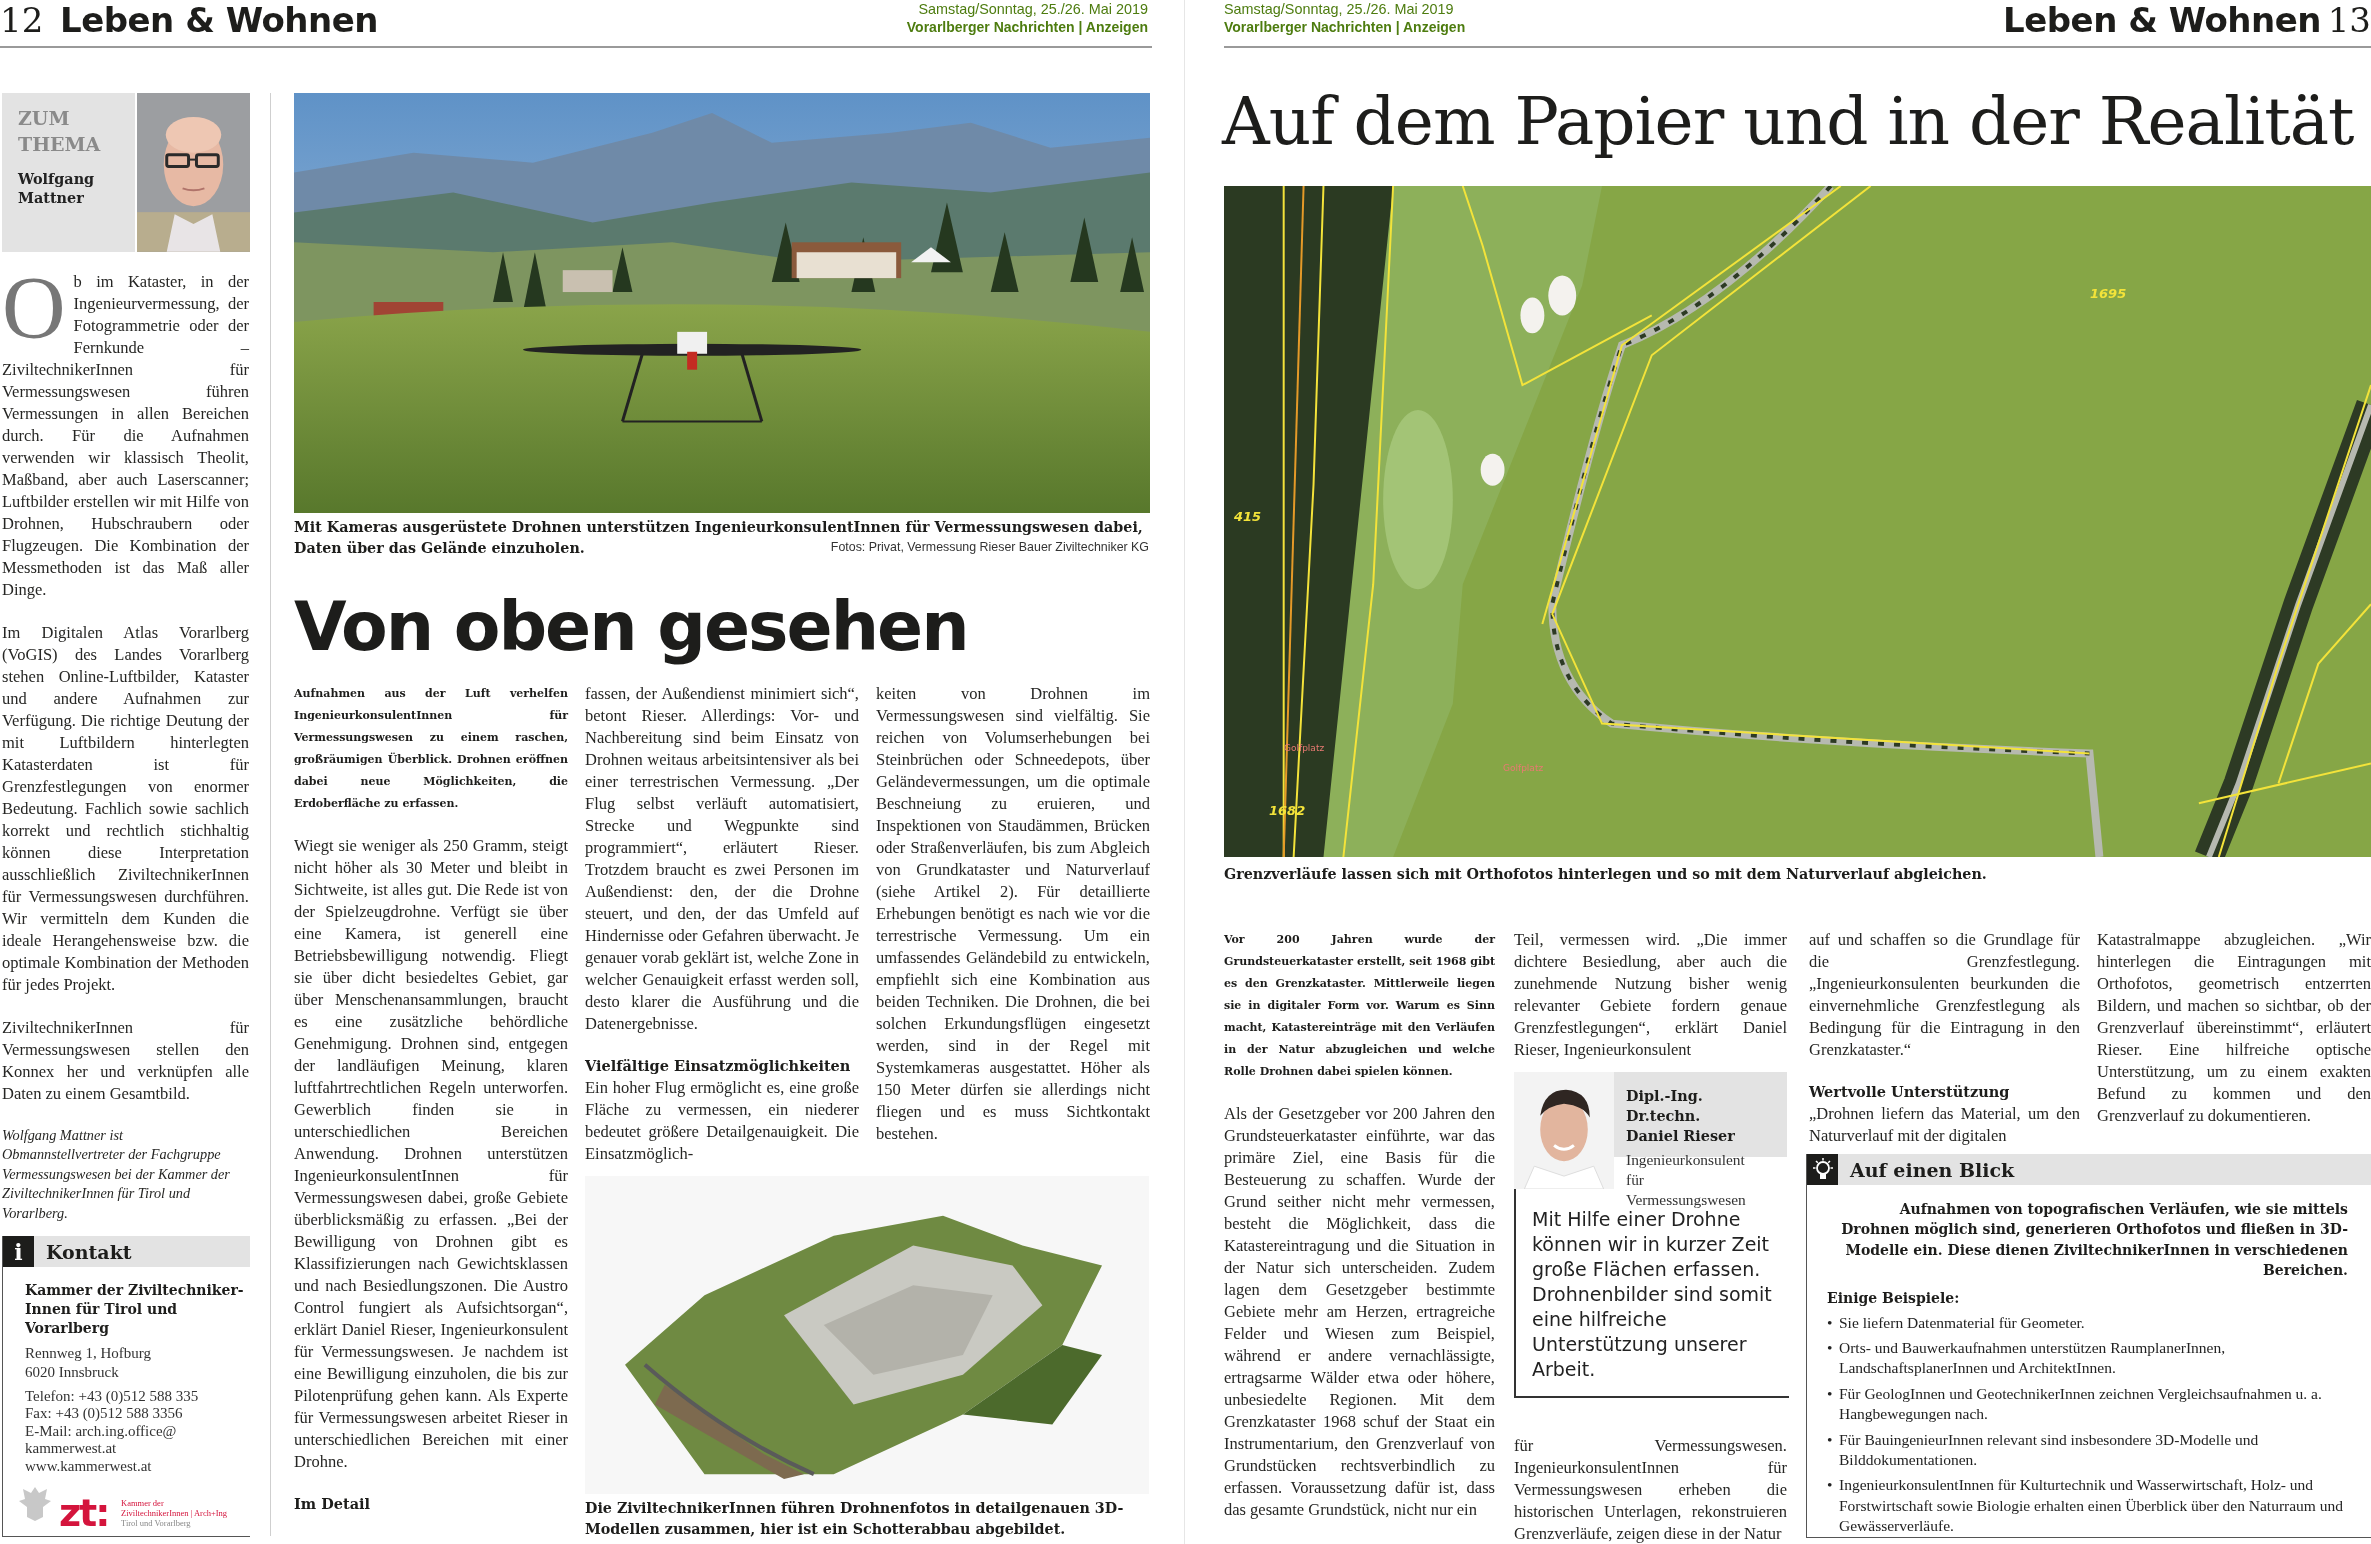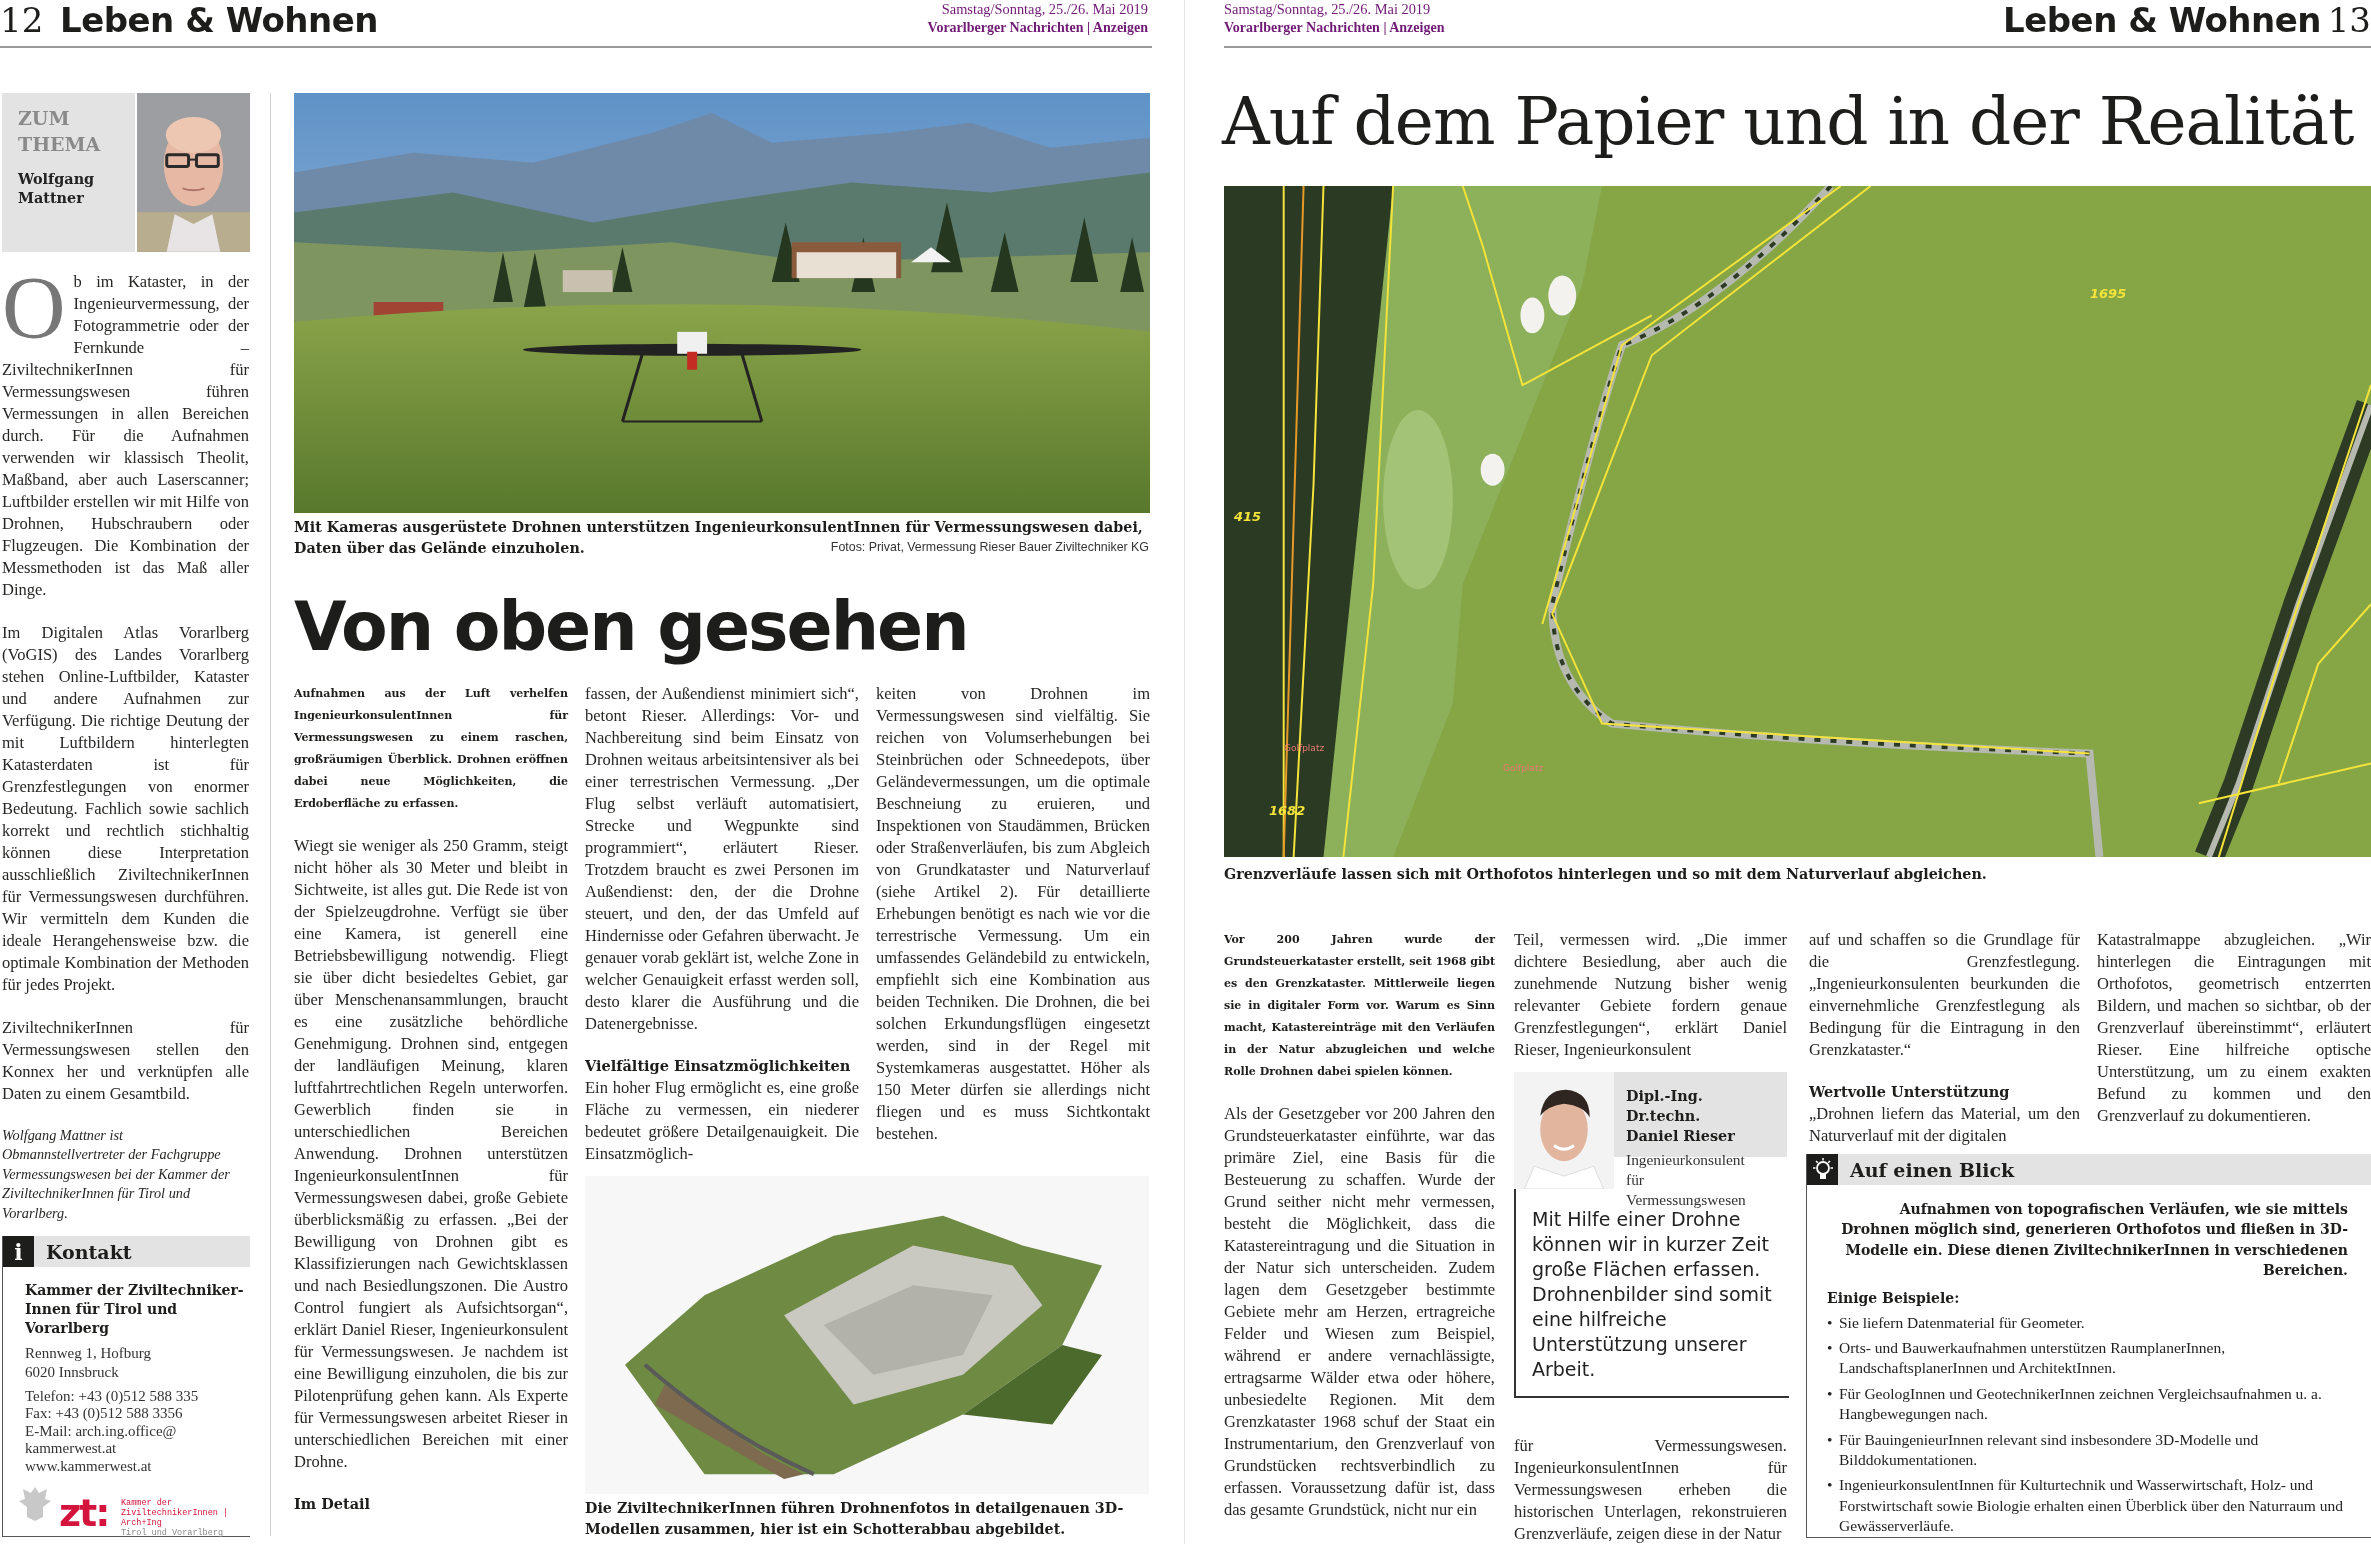--- a/index.html
+++ b/index.html
@@ -1,28 +1,28 @@
 <!DOCTYPE html>
 <html><head>
 <meta charset="utf-8">
 <style>
   html, body { margin: 0; padding: 0; background: #ffffff; }
   body { width: 2371px; height: 1544px; position: relative; overflow: hidden; color: #1d1d1b; font-family: "DejaVu Serif", serif; }
   .abs { position: absolute; }
-  .sans { font-family: Liberation Mono, monospace; }
+  .sans { font-family: Liberation Serif, serif; }
   .body-text { font-family: "Liberation Serif", serif; font-size: 16.5px; line-height: 22px; text-align: justify; hyphens: auto; color: #262624; }
   .body-text p { margin: 0 0 21px 0; }
   .bold-intro { font-family: "DejaVu Serif", serif; font-weight: bold; font-size: 11px; line-height: 22px; text-align: justify; color: #1d1d1b; }
   .subhead { font-family: "DejaVu Serif", serif; font-weight: bold; font-size: 14.5px; line-height: 22px; margin: 0; }
   .caption { font-family: "DejaVu Serif", serif; font-weight: bold; font-size: 14.3px; line-height: 21px; color: #1d1d1b; }
 
   
   .pg-num { font-family: "DejaVu Serif", serif; font-size: 34px; font-weight: normal; }
   .ressort { font-family: "DejaVu Sans", sans-serif; font-weight: bold; font-size: 34px; letter-spacing: -0.5px; }
-  .dateline { font-family: Liberation Serif, serif; font-size: 14.4px; line-height: 18px; color: #701a75; }
+  .dateline { font-family: Liberation Sans, sans-serif; font-size: 14.4px; line-height: 18px; color: #4d7c0f; }
   .dateline b { font-weight: bold; font-size: 14px; }
   .rule { position: absolute; height: 2px; background: #9a9a9a; }
 
   
   .zt-box { background: #e3e3e3; }
   .zt-label { font-family: "DejaVu Serif", serif; font-weight: bold; font-size: 19px; line-height: 26px; color: #8a8a8a; }
   .zt-name { font-family: "DejaVu Serif", serif; font-weight: bold; font-size: 14.4px; line-height: 19px; color: #222; }
 
   .dropcap { float: left; font-family: "Liberation Serif", serif; font-size: 88px; line-height: 66px; color: #777; margin: 4px 8px 0 0; }
 

